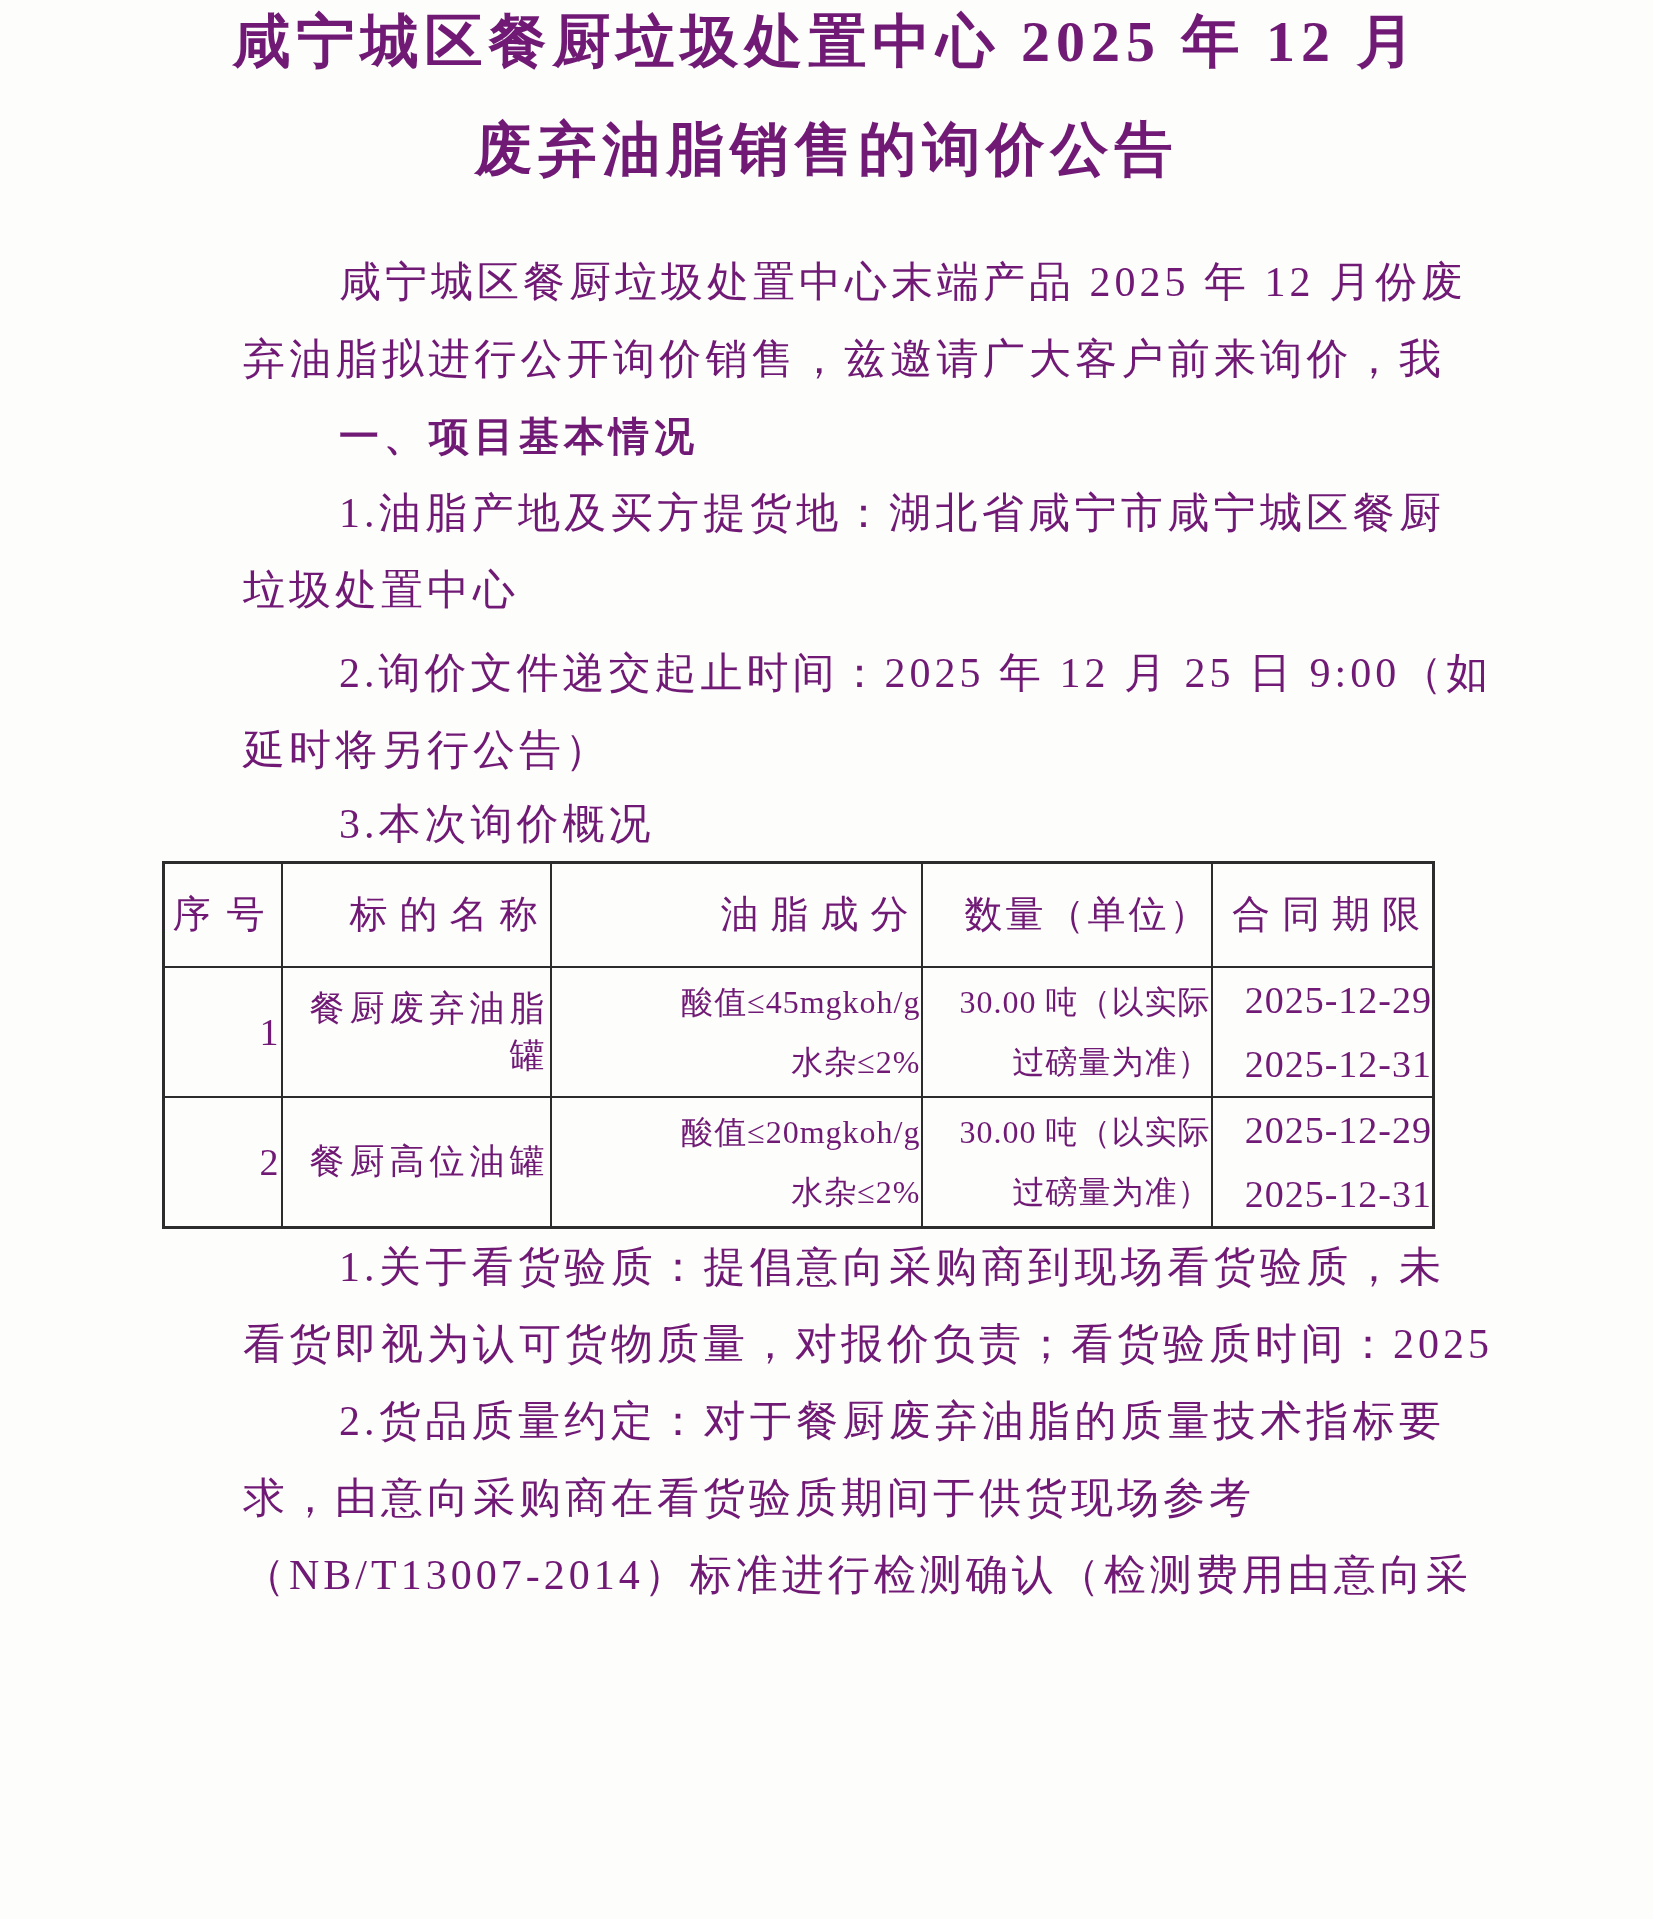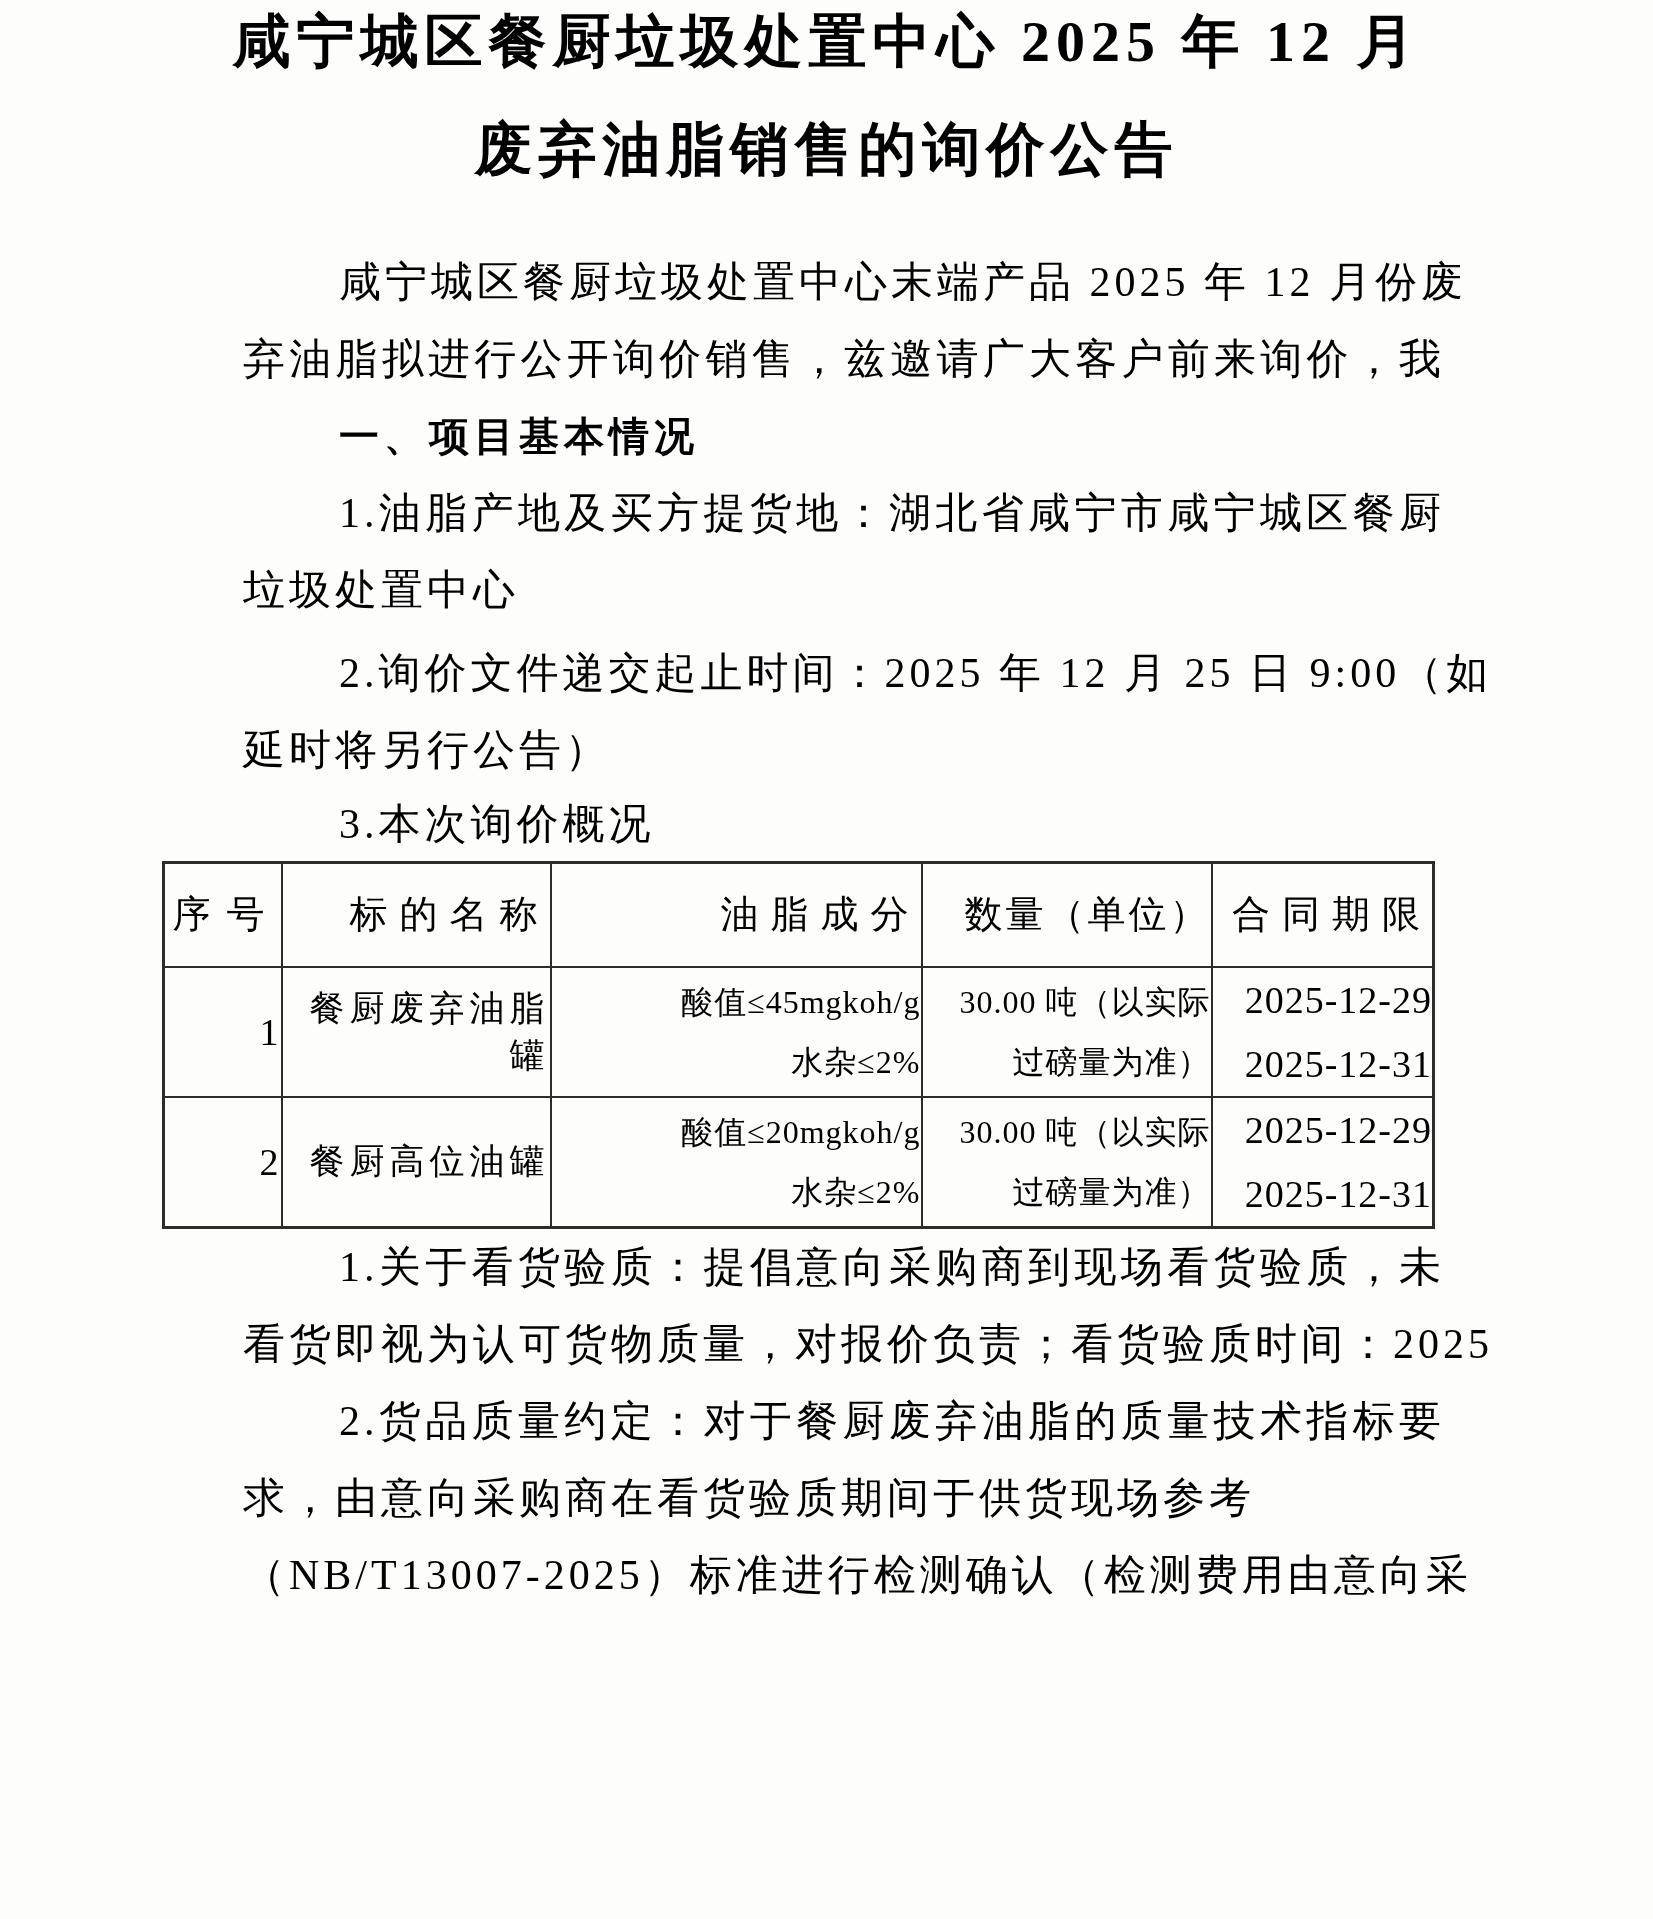--- a/index.html
+++ b/index.html
@@ -1,21 +1,21 @@
 <!DOCTYPE html>
 <html><head>
 <meta charset="utf-8">
 <style>
   html,body{margin:0;padding:0;background:#9a9a9a;}
   .page{
     position:relative;
     width:1653px;height:1919px;
     margin:0 auto;
     background:#fdfdfc;
-    color:#000000;
+    color:#701a75;
     font-family:"Liberation Serif", serif;
     overflow:hidden;
   }
   
   .title{
     text-align:center;
     font-weight:700;
     font-size:58px;
     line-height:72px;
     letter-spacing:6px;
@@ -162,17 +162,17 @@
 
 
     <div class="para">
       <div class="line fill indent">1.关于看货验质：提倡意向采购商到现场看货验质，未</div>
       <div class="line fill">看货即视为认可货物质量，对报价负责；看货验质时间：2025</div>
     </div>
 
     <div class="para">
       <div class="line fill indent">2.货品质量约定：对于餐厨废弃油脂的质量技术指标要</div>
       <div class="line">求，由意向采购商在看货验质期间于供货现场参考</div>
-      <div class="line fill">（NB/T13007-2025）标准进行检测确认（检测费用由意向采</div>
+      <div class="line fill">（NB/T13007-2014）标准进行检测确认（检测费用由意向采</div>
     </div>
 
   </div>
 </div>
 
 </body></html>

